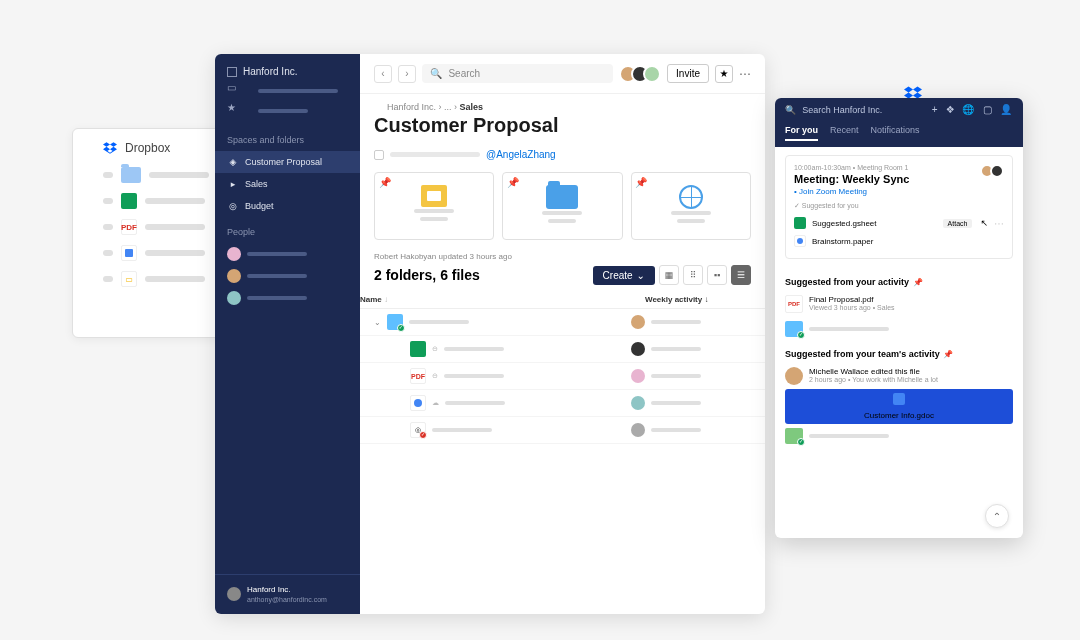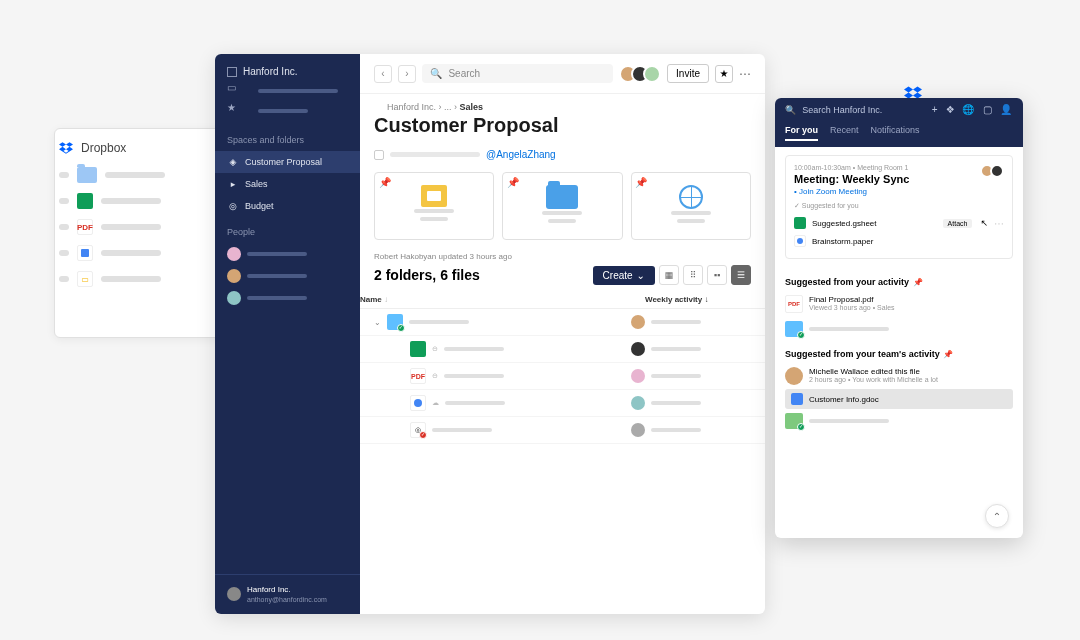--- a/index.html
+++ b/index.html
@@ -1,19 +1,19 @@
 <!DOCTYPE html>
 <html><head>
 <meta charset="utf-8">
 <style>
   * { margin:0; padding:0; box-sizing:border-box; font-family:-apple-system,BlinkMacSystemFont,"Segoe UI",sans-serif; }
   body { background:#f5f5f5; width:1080px; height:640px; position:relative; overflow:hidden; }
 
   
-  .back-window { position:absolute; left:54px; top:128px; width:270px; height:210px; background:#fff; border:1px solid #e0e0e0; border-radius:6px; box-shadow:0 2px 10px rgba(0,0,0,.06); padding:12px 4px; }
+  .back-window { position:absolute; left:72px; top:128px; width:270px; height:210px; background:#fff; border:1px solid #e0e0e0; border-radius:6px; box-shadow:0 2px 10px rgba(0,0,0,.06); padding:12px 30px; }
   .back-window .bw-header { display:flex; align-items:center; gap:8px; font-size:12px; color:#444; margin-bottom:12px; font-weight:500;}
   .bw-folder { width:20px; height:16px; background:#9dc7f5; border-radius:2px; position:relative;}
   .bw-folder::before{content:"";position:absolute;top:-3px;left:0;width:8px;height:3px;background:#9dc7f5;border-radius:2px 2px 0 0;}
   .bw-placeholder { width:60px; height:6px; background:#e0e0e0; border-radius:3px; align-self:center;}
   .bw-tiny { width:16px; height:16px; border-radius:2px; display:flex; align-items:center; justify-content:center; font-size:8px;}
   .bw-green{background:#0f9d58;color:#fff;}
   .bw-red{background:#fff;border:1px solid #eee;color:#d93025;font-weight:700;}
   .bw-blue{background:#fff;border:1px solid #eee;}
   .bw-blue::after{content:"";width:8px;height:8px;background:#4285f4;border-radius:1px;display:block;}
   .bw-orange{background:#fff;border:1px solid #eee;color:#f4b400;}
@@ -454,21 +454,21 @@
         <span>Suggested from your team's activity</span> 
         <span class="rp-pin-sm">📌</span>
       </div>
     <div class="rp-activity-row">
       <span class="rp-act-icon" style="border-radius:50%;background:#d4a574"></span>
       <div class="rp-act-text">
           <div>Michelle Wallace edited this file</div>
           <div class="rp-act-sub">2 hours ago • You work with Michelle a lot</div>
         </div>
     </div>
-    <div class="rp-file-row" style="background:#e5e5e5;padding:4px 6px;border-radius:3px;">
+    <div class="rp-file-row" style="background:#1d4ed8;padding:4px 6px;border-radius:3px;flex-direction:column;">
       <span style="width:12px;height:12px;background:#4285f4;border-radius:2px"></span>
       <span>Customer Info.gdoc</span>
     </div>
     <div class="rp-folder-row">
       <span class="file-icon-sm fi-folder" style="width:18px;height:16px;background:#7ec97e">
           <span class="badge-check"></span>
         </span>
       <span class="row-ph" style="width:80px"></span>
     </div>
   </div>

